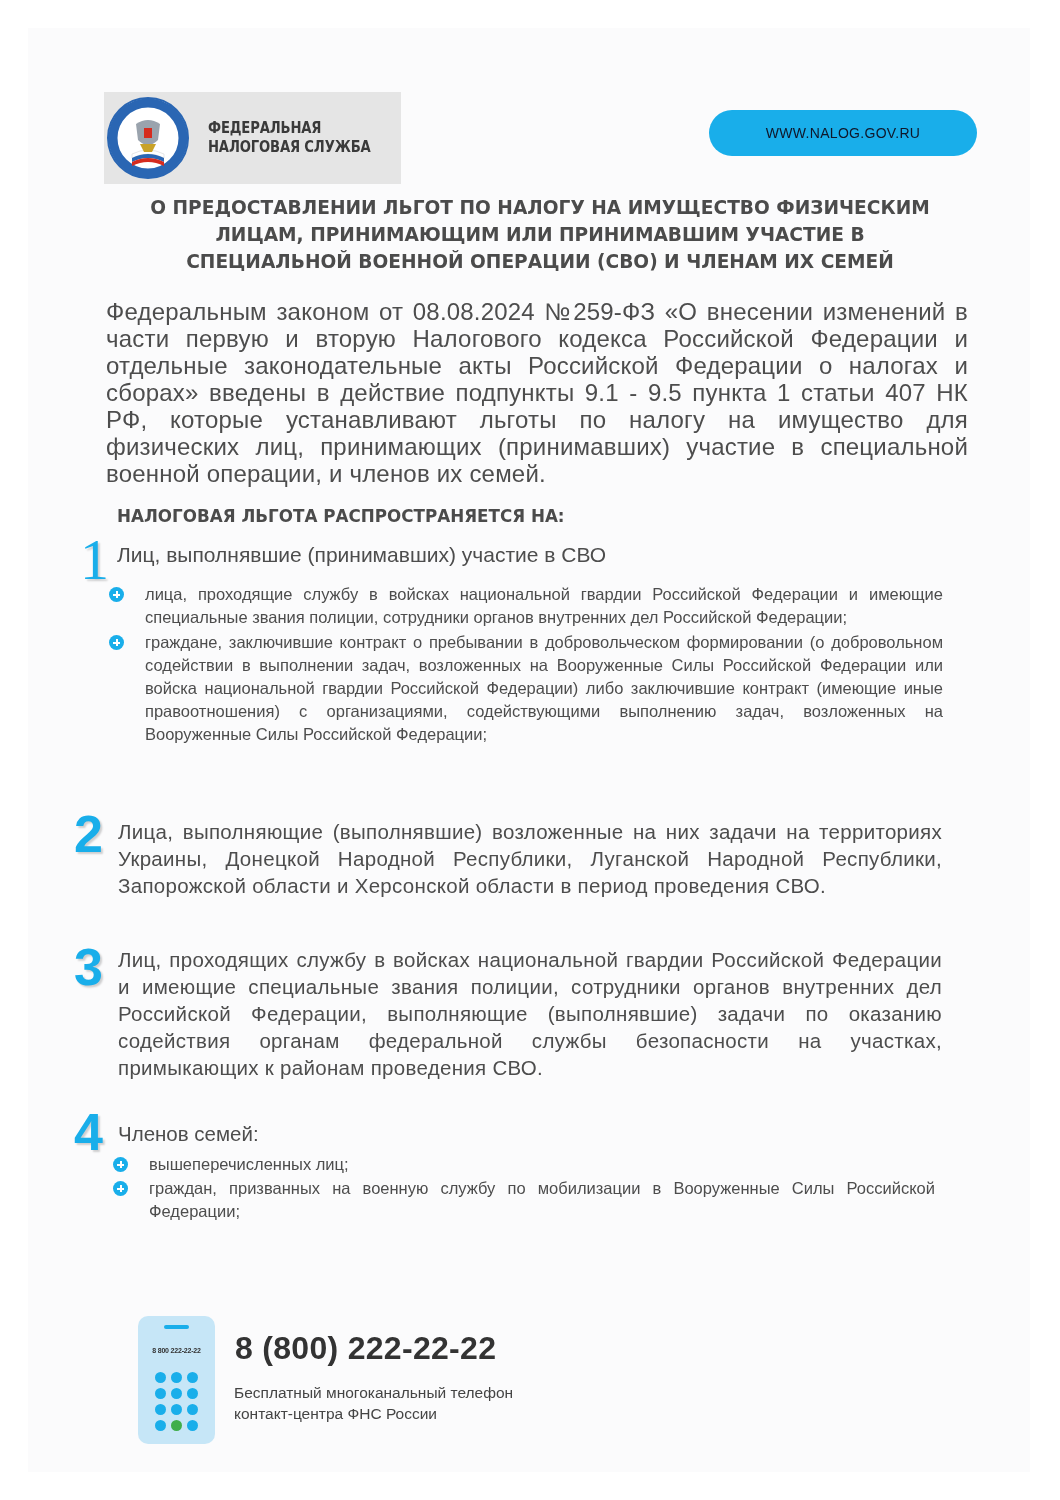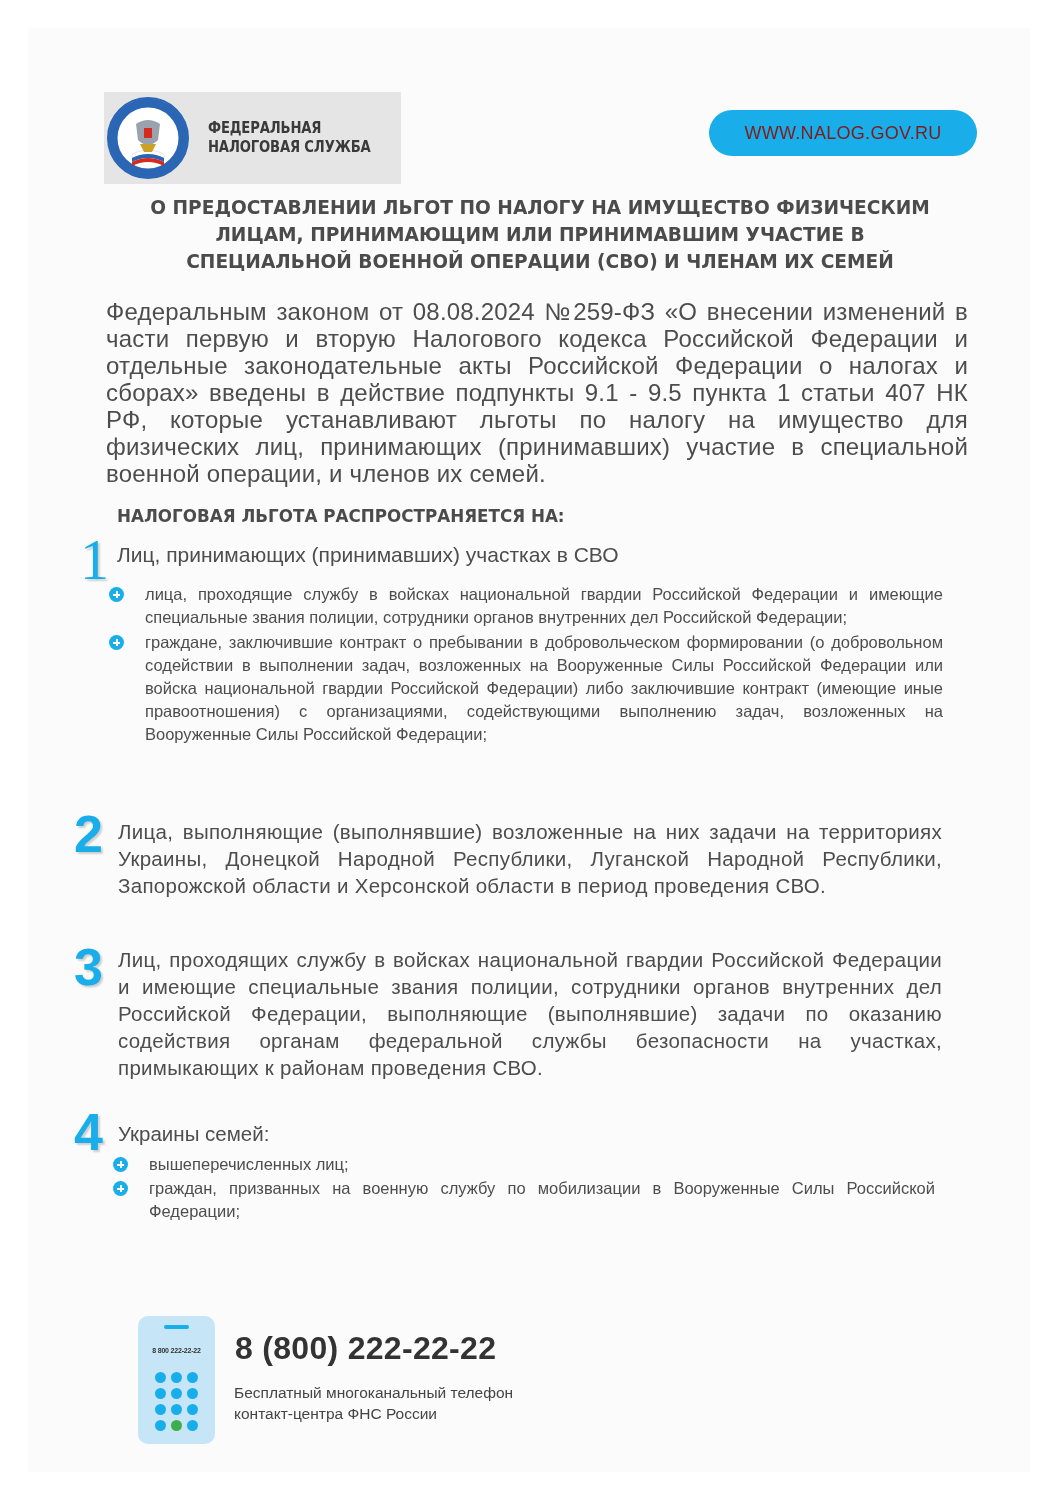--- a/index.html
+++ b/index.html
@@ -13,21 +13,21 @@
 
     
     .logo-block { position: absolute; left: 104px; top: 92px; display: flex; align-items: center; background:#e5e5e5; padding: 4px 8px 4px 2px; }
     .emblem { width: 84px; height: 84px; }
     .logo-text { margin-left: 18px; font-family: "DejaVu Sans", sans-serif; font-weight: bold; font-size: 15px; line-height: 19px; color: #3a3a3a; letter-spacing: -0.2px; transform: scaleX(0.88); transform-origin: left center; }
     .logo-text span { display: block; }
 
     .site-pill {
       position: absolute; left: 709px; top: 110px; width: 268px; height: 46px;
       background: #19aeea; border-radius: 23px;
-      color: #7f1d1d; font-size: 18px; letter-spacing: 0.3px;
+      color: #0f172a; font-size: 14px; letter-spacing: 0.3px;
       display: flex; align-items: center; justify-content: center; text-decoration: none;
     }
 
     
     .title {
       position: absolute; left: 100px; top: 194px; width: 880px;
       text-align: center; font-family: "DejaVu Sans", sans-serif; font-weight: bold;
       font-size: 20px; line-height: 27px; color: #4b4b4b;
       transform: scaleX(0.93); transform-origin: center top;
     }
@@ -118,34 +118,34 @@
   <span>О ПРЕДОСТАВЛЕНИИ ЛЬГОТ ПО НАЛОГУ НА ИМУЩЕСТВО ФИЗИЧЕСКИМ</span>
   <span>ЛИЦАМ, ПРИНИМАЮЩИМ ИЛИ ПРИНИМАВШИМ УЧАСТИЕ В</span>
   <span>СПЕЦИАЛЬНОЙ ВОЕННОЙ ОПЕРАЦИИ (СВО) И ЧЛЕНАМ ИХ СЕМЕЙ</span>
 </h1>
 
 <p class="intro">Федеральным законом от 08.08.2024 №259-ФЗ «О внесении изменений в части первую и вторую Налогового кодекса Российской Федерации и отдельные законодательные акты Российской Федерации о налогах и сборах» введены в действие подпункты 9.1 - 9.5 пункта 1 статьи 407 НК РФ, которые устанавливают льготы по налогу на имущество для физических лиц, принимающих (принимавших) участие в специальной военной операции, и членов их семей.</p>
 
 <div class="subhead">НАЛОГОВАЯ ЛЬГОТА РАСПРОСТРАНЯЕТСЯ НА:</div>
 
 <div class="num one">1</div>
-<div class="item-head h1">Лиц, принимающих (принимавших) участках в СВО</div>
+<div class="item-head h1">Лиц, выполнявшие (принимавших) участие в СВО</div>
 <ul class="bullets b1">
   <li><span class="bullet-icon"></span><span>лица, проходящие службу в войсках национальной гвардии Российской Федерации и имеющие специальные звания полиции, сотрудники органов внутренних дел Российской Федерации;</span></li>
   <li><span class="bullet-icon"></span><span>граждане, заключившие контракт о пребывании в добровольческом формировании (о добровольном содействии в выполнении задач, возложенных на Вооруженные Силы Российской Федерации или войска национальной гвардии Российской Федерации) либо заключившие контракт (имеющие иные правоотношения) с организациями, содействующими выполнению задач, возложенных на Вооруженные Силы Российской Федерации;</span></li>
 </ul>
 
 <div class="num two">2</div>
 <div class="item-head h2">Лица, выполняющие (выполнявшие) возложенные на них задачи на территориях Украины, Донецкой Народной Республики, Луганской Народной Республики, Запорожской области и Херсонской области в период проведения СВО.</div>
 
 <div class="num three">3</div>
 <div class="item-head h3">Лиц, проходящих службу в войсках национальной гвардии Российской Федерации и имеющие специальные звания полиции, сотрудники органов внутренних дел Российской Федерации, выполняющие (выполнявшие) задачи по оказанию содействия органам федеральной службы безопасности на участках, примыкающих к районам проведения СВО.</div>
 
 <div class="num four">4</div>
-<div class="item-head h4">Украины семей:</div>
+<div class="item-head h4">Членов семей:</div>
 <ul class="bullets b4">
   <li><span class="bullet-icon"></span><span>вышеперечисленных лиц;</span></li>
   <li><span class="bullet-icon"></span><span>граждан, призванных на военную службу по мобилизации в Вооруженные Силы Российской Федерации;</span></li>
 </ul>
 
 <div class="phone-icon">
   <div class="speaker"></div>
   <div class="screen-num">8 800 222-22-22</div>
   <div class="keypad">
     <span></span>

